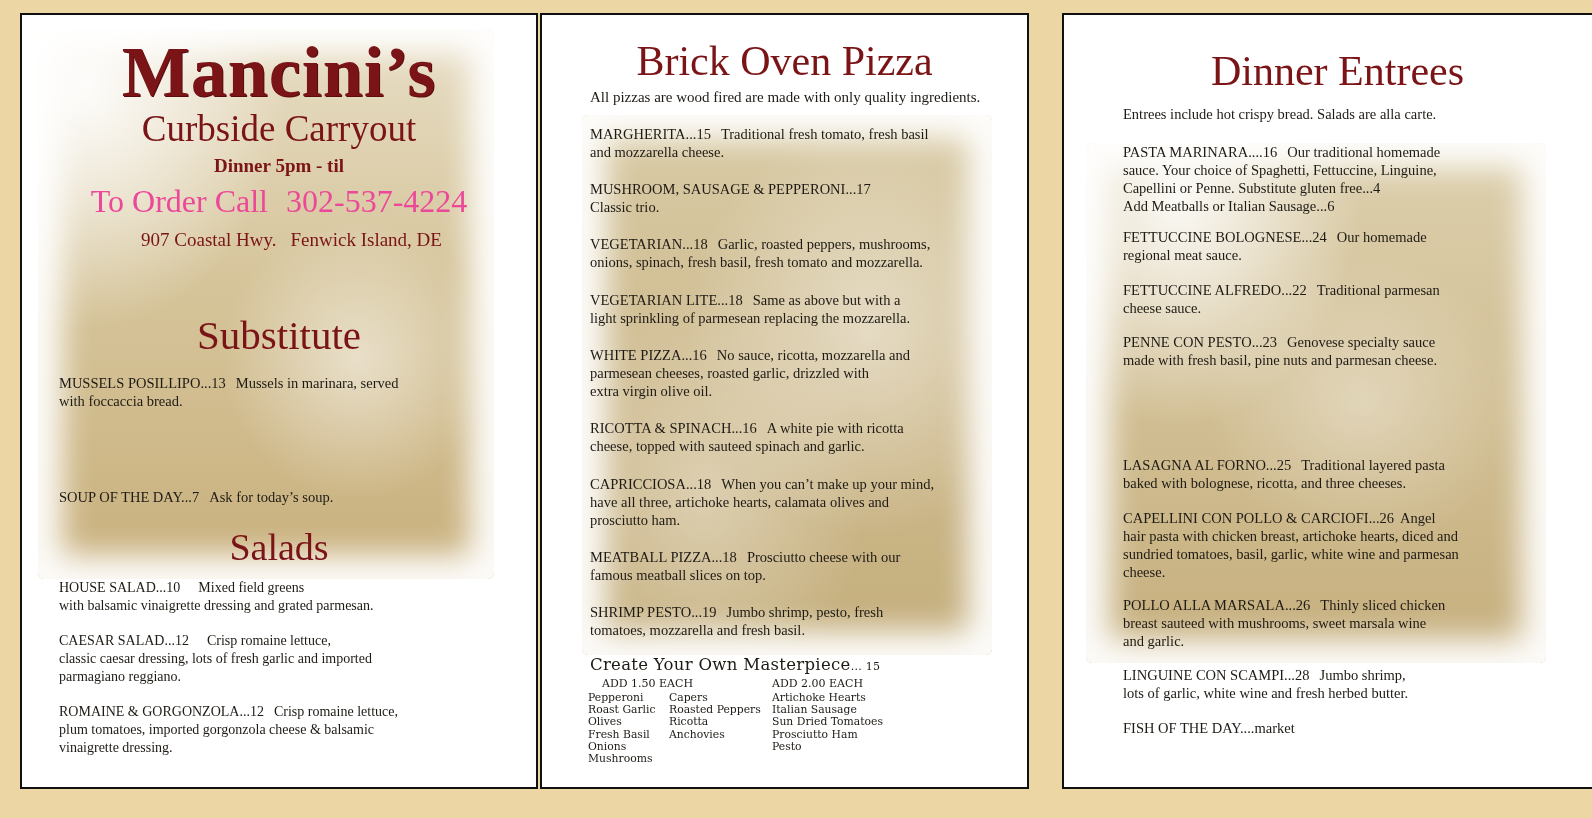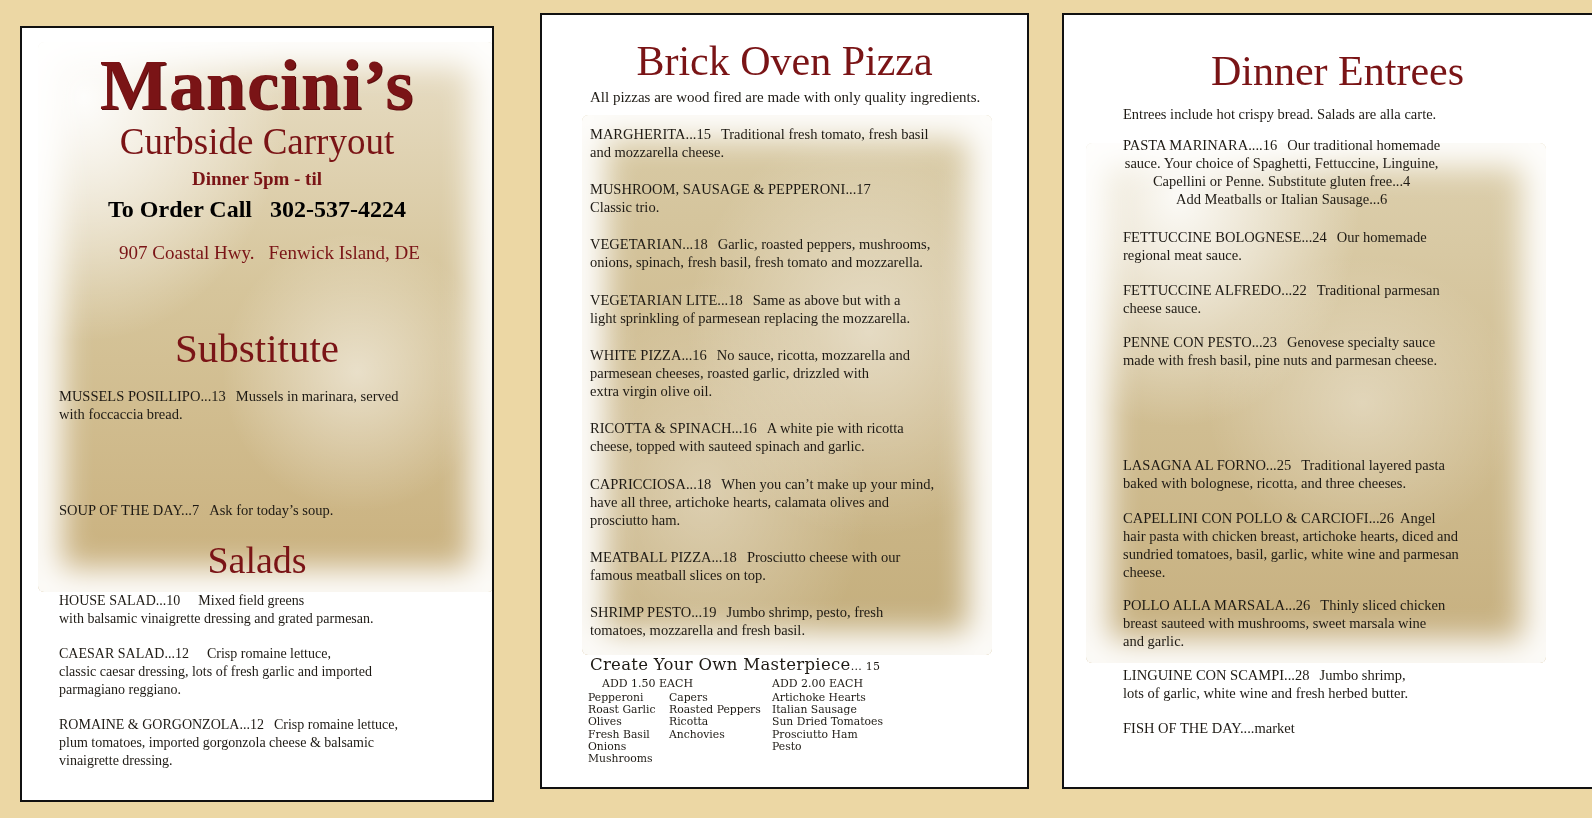--- a/index.html
+++ b/index.html
@@ -10,21 +10,21 @@
     font-family:"Liberation Serif", "DejaVu Serif", serif;
     color:#1e1a14;
   }
   .panel {
     position:absolute;
     background:#fff;
     border:2px solid #111;
     box-sizing:border-box;
     overflow:hidden;
   }
-  #p1 { left:20px; top:26px; width:474px; height:776px; }
+  #p1 { left:20px; top:13px; width:518px; height:776px; }
   #p2 { left:540px; top:13px; width:489px; height:776px; }
   #p3 { left:1062px; top:13px; width:551px; height:776px; }
 
   .sepia {
     position:absolute;
     background:
       radial-gradient(ellipse at 70% 40%, rgba(255,255,255,0.45), rgba(255,255,255,0) 45%),
       radial-gradient(ellipse at 30% 70%, rgba(255,255,255,0.35), rgba(255,255,255,0) 40%),
       linear-gradient(180deg, #d9cba6 0%, #cdb98c 55%, #c4ae7c 100%);
     filter: blur(0px);
@@ -44,21 +44,21 @@
       radial-gradient(ellipse at 60% 50%, rgba(255,255,255,0.35), rgba(255,255,255,0) 40%),
       linear-gradient(180deg, #ddd0ae 0%, #d0bd91 55%, #c6af7e 100%);
   }
   .center { position:absolute; left:0; right:0; text-align:center; }
 
   .brand { top:16px; font-size:72px; font-weight:bold; letter-spacing:1px;
     font-family:"Liberation Serif", serif; color:#7a1416;
     text-shadow:1px 1px 0 #5a0c0d; }
   .sub1 { top:92px; font-size:37px; color:#7a1416; }
   .sub2 { top:140px; font-size:19px; color:#7a1416; font-weight:bold; }
-  .sub3 { top:168px; font-size:24px; color:#000000;font-weight:bold; }
+  .sub3 { top:168px; font-size:32px; color:#ec4899; }
   .sub3 .gap { display:inline-block; width:18px; }
   .sub4 { top:214px; font-size:19px; color:#7a1416;padding-left:25px; }
   .sub4 .gap { display:inline-block; width:14px; }
 
   .section-title { font-size:41px; color:#7a1416; }
 
   .item {
     position:absolute; font-size:14.5px; line-height:18px;
   }
   .item .gap { display:inline-block; width:10px; }
@@ -188,21 +188,21 @@
     <div>Pesto</div>
   </div>
 </div>
 
 <div class="panel" id="p3">
   <div class="sepia"></div>
 
   <div class="center section-title" style="top:32px; font-size:42px;">Dinner Entrees</div>
   <div class="intro" style="left:59px; top:91px; font-size:14.5px;">Entrees include hot crispy bread.  Salads are alla carte.</div>
 
-  <div class="item" style="left:59px; top:121px;text-align:center;">
+  <div class="item" style="left:59px; top:128px;">
     <span>PASTA MARINARA....16</span><span class="gap"></span><span>Our traditional homemade</span><br>
     <span>sauce.  Your choice of Spaghetti, Fettuccine, Linguine,</span><br>
     <span>Capellini or Penne.  Substitute gluten free...4</span><br>
     <span>Add  Meatballs or Italian Sausage...6</span>
   </div>
   <div class="item" style="left:59px; top:213px;">
     <span>FETTUCCINE BOLOGNESE...24</span><span class="gap"></span><span>Our homemade</span><br>
     <span>regional meat sauce.</span>
   </div>
   <div class="item" style="left:59px; top:266px;">

